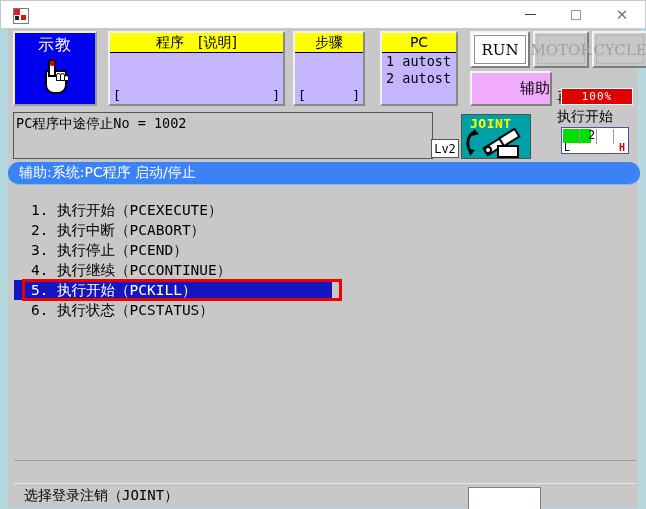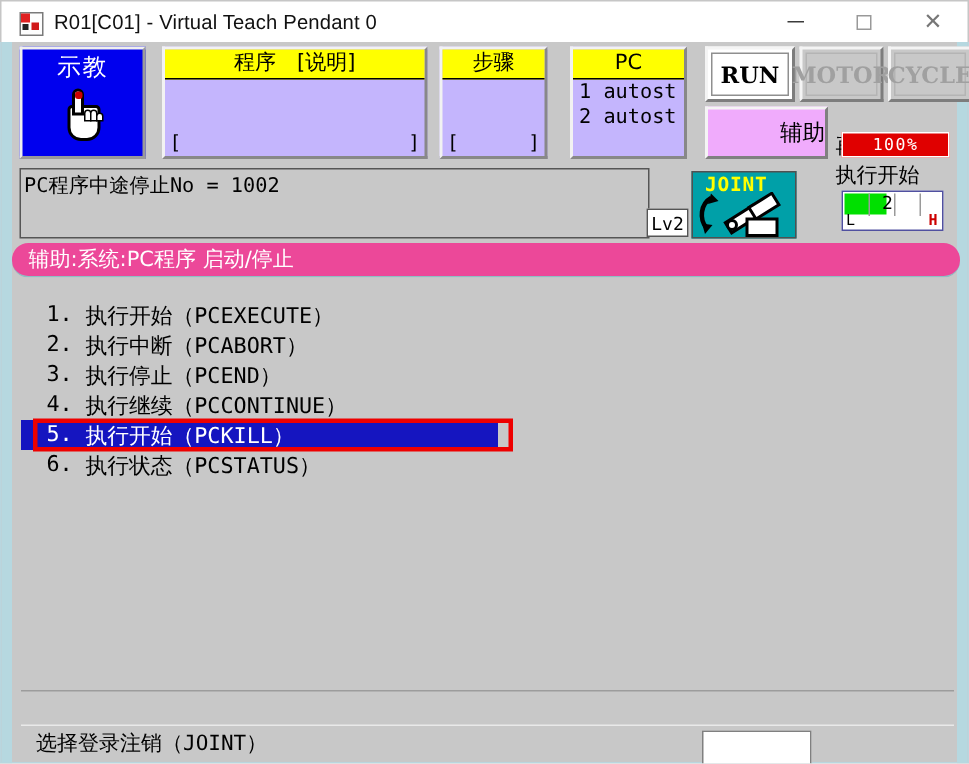--- a/index.html
+++ b/index.html
@@ -229,21 +229,21 @@
     top: 3px;
     height: 37px;
     border: 2px solid #7d7d7d;
     border-top-color: #f4f4f4;
     border-left-color: #f4f4f4;
     box-sizing: border-box;
     display: flex;
     align-items: center;
     justify-content: center;
     font-family: "DejaVu Serif", serif;
-    font-weight: bold;
+    font-weight: normal;
     font-size: 15px;
   }
   .mode-btn .inner {
     position: absolute;
     left: 2px; top: 2px; right: 2px; bottom: 2px;
     border: 1px solid #6f6f6f;
     box-sizing: border-box;
     display: flex; align-items: center; justify-content: center;
   }
   #btn-run   { left: 462px; width: 60px; background: #ffffff; color: #000; }
@@ -479,21 +479,20 @@
 
 <div id="app">
 
   <div class="titlebar">
     <div class="win-icon">
       <div class="bg"></div>
         <div class="red-a"></div>
         <div class="blk"></div>
         <div class="red-b"></div>
     </div>
-    <div class="win-title">R01[C01] - Virtual Teach Pendant 0</div>
     <div class="win-btns">
       <div class="win-btn">
           <div class="min-bar"></div>
         </div>
       <div class="win-btn">
           <div class="max-sq"></div>
         </div>
       <div class="win-btn close">
           <span class="x-glyph">✕</span>
         </div>
@@ -588,21 +587,21 @@
         <path d="M12 4 C5 8, 4 18, 9 24" stroke="#000" stroke-width="3" fill="none"></path>
         <path d="M12 1 L17 6 L10 8 Z" fill="#000"></path>
         <path d="M6 21 L13 22 L8 28 Z" fill="#000"></path>
         <rect x="22" y="14" width="22" height="8" transform="rotate(-32 33 18)" fill="#fff" stroke="#000" stroke-width="2"></rect>
         <rect x="38" y="5" width="18" height="9" transform="rotate(-32 47 9)" fill="#fff" stroke="#000" stroke-width="2"></rect>
         <rect x="36" y="18" width="20" height="11" fill="#fff" stroke="#000" stroke-width="2"></rect>
         <circle cx="26" cy="22" r="3" fill="#fff" stroke="#000" stroke-width="2"></circle>
       </svg>
     </div>
 
-    <div class="breadcrumb" style="background: #ec4899; border-radius: 11px;">
+    <div class="breadcrumb" style="background: #3b82f6; border-radius: 11px;">
       <span class="bctext">辅助:系统:PC程序 启动/停止</span>
     </div>
 
     <div class="content">
       <div class="menu-list" id="menu-list">
           <div class="menu-item">
             <span class="num">1.</span>
             <span>执行开始（PCEXECUTE）</span>
           </div>
           <div class="menu-item">

